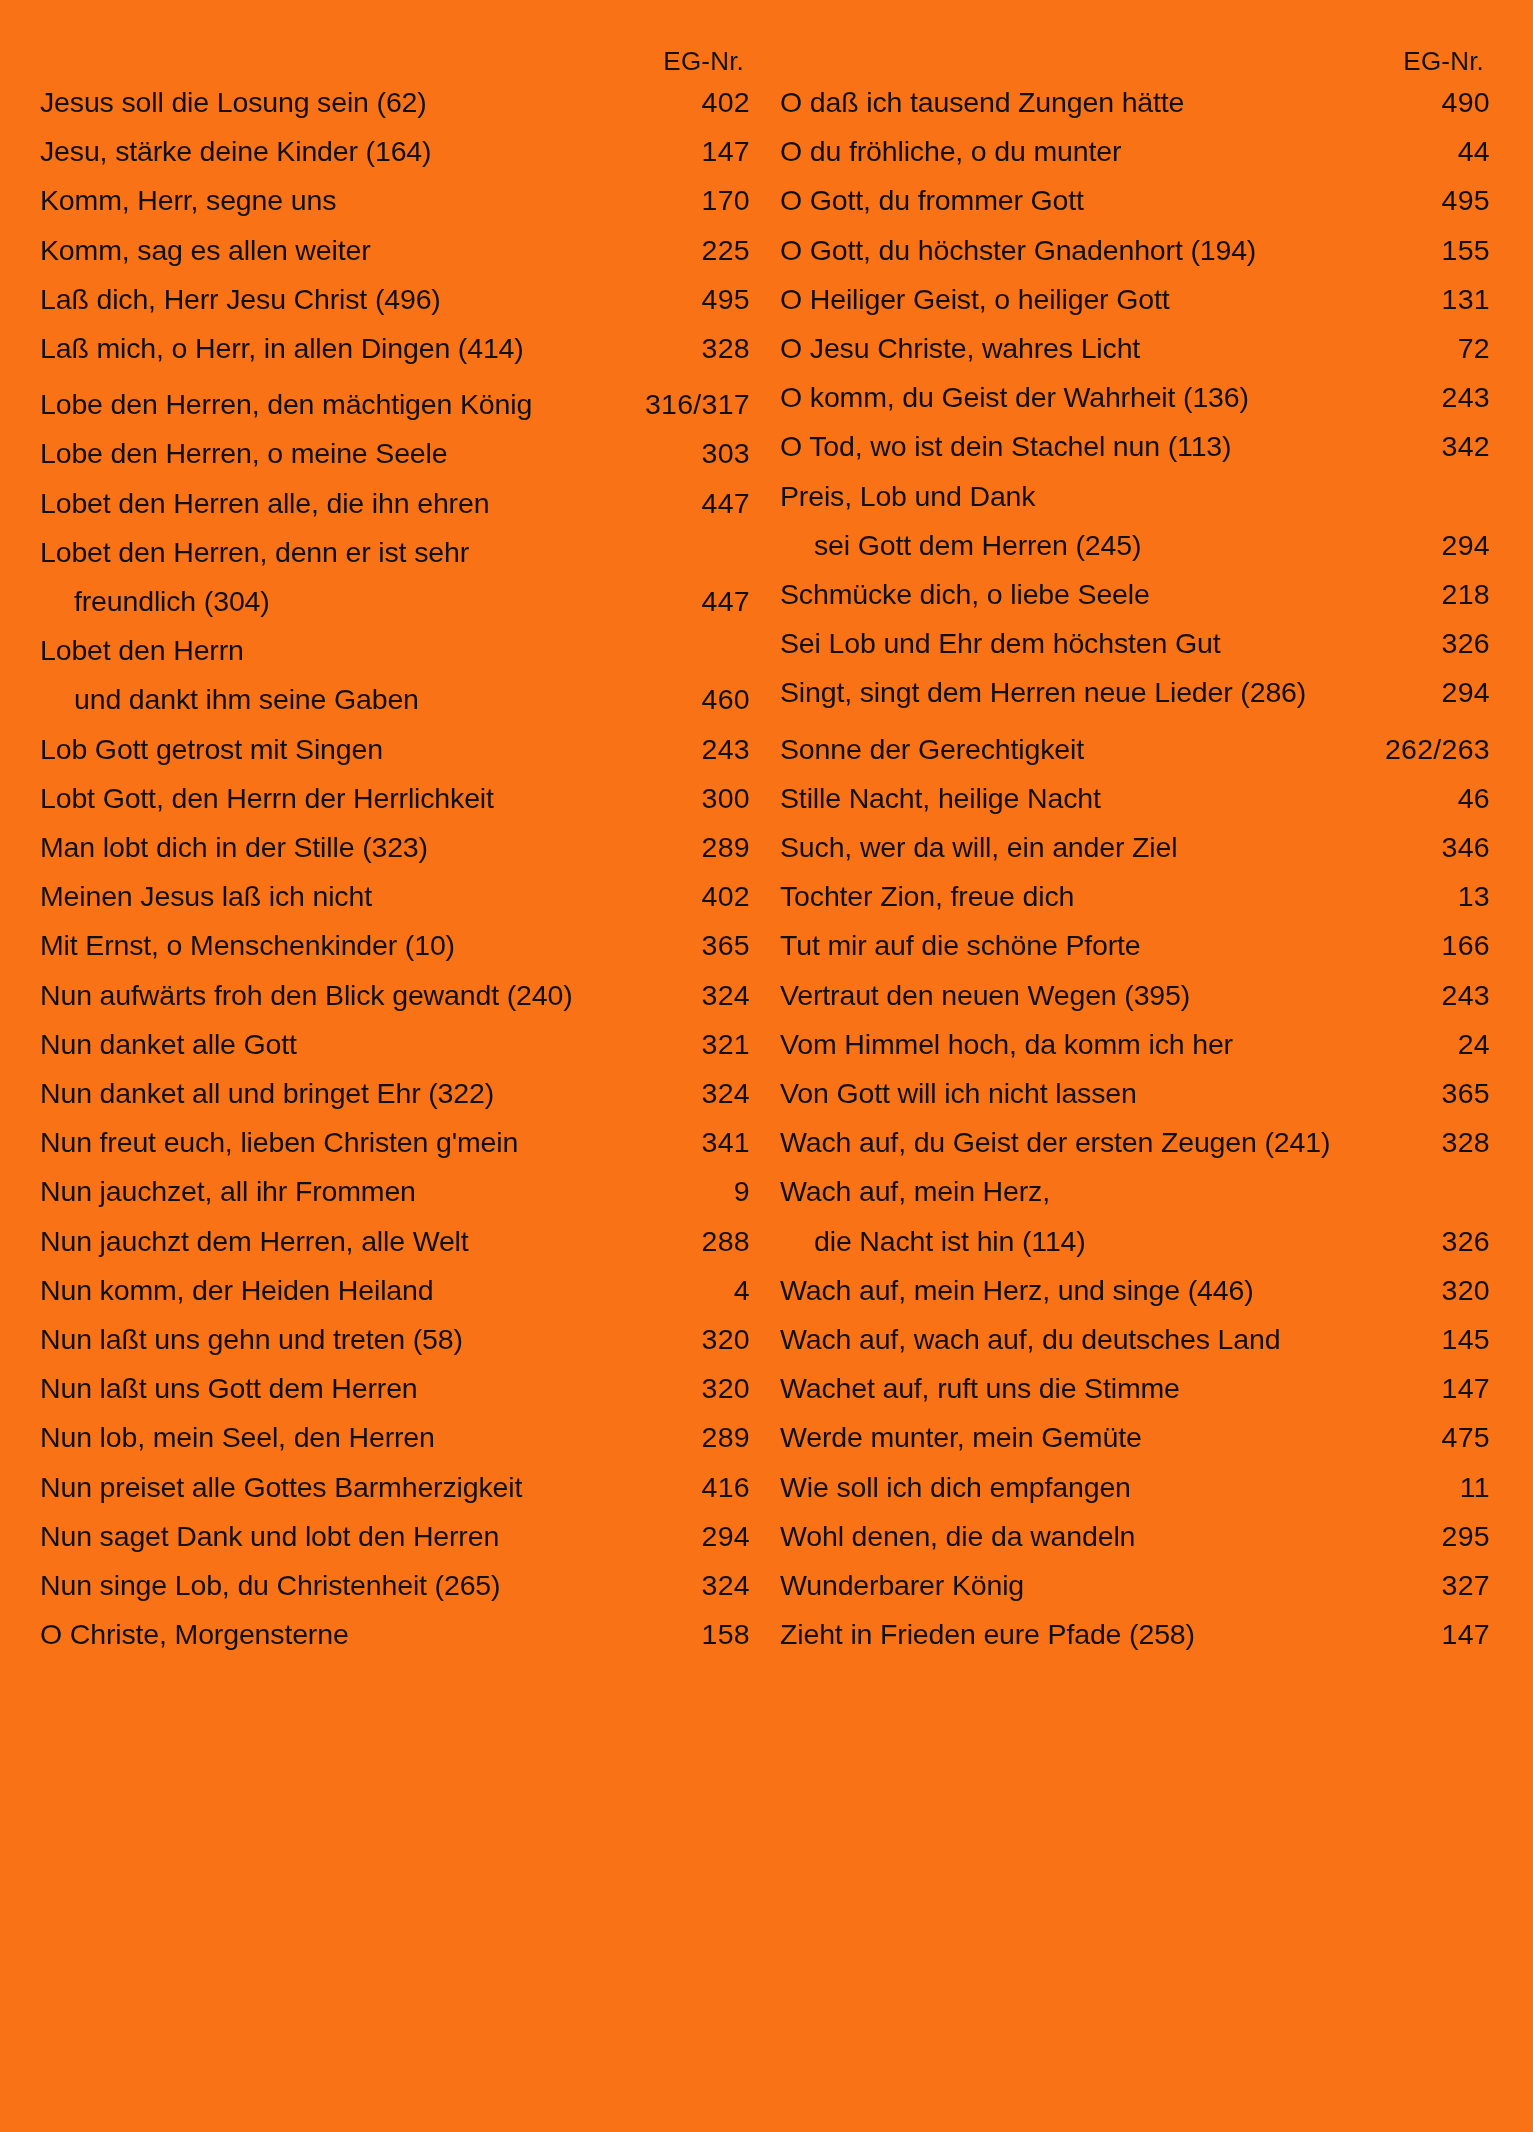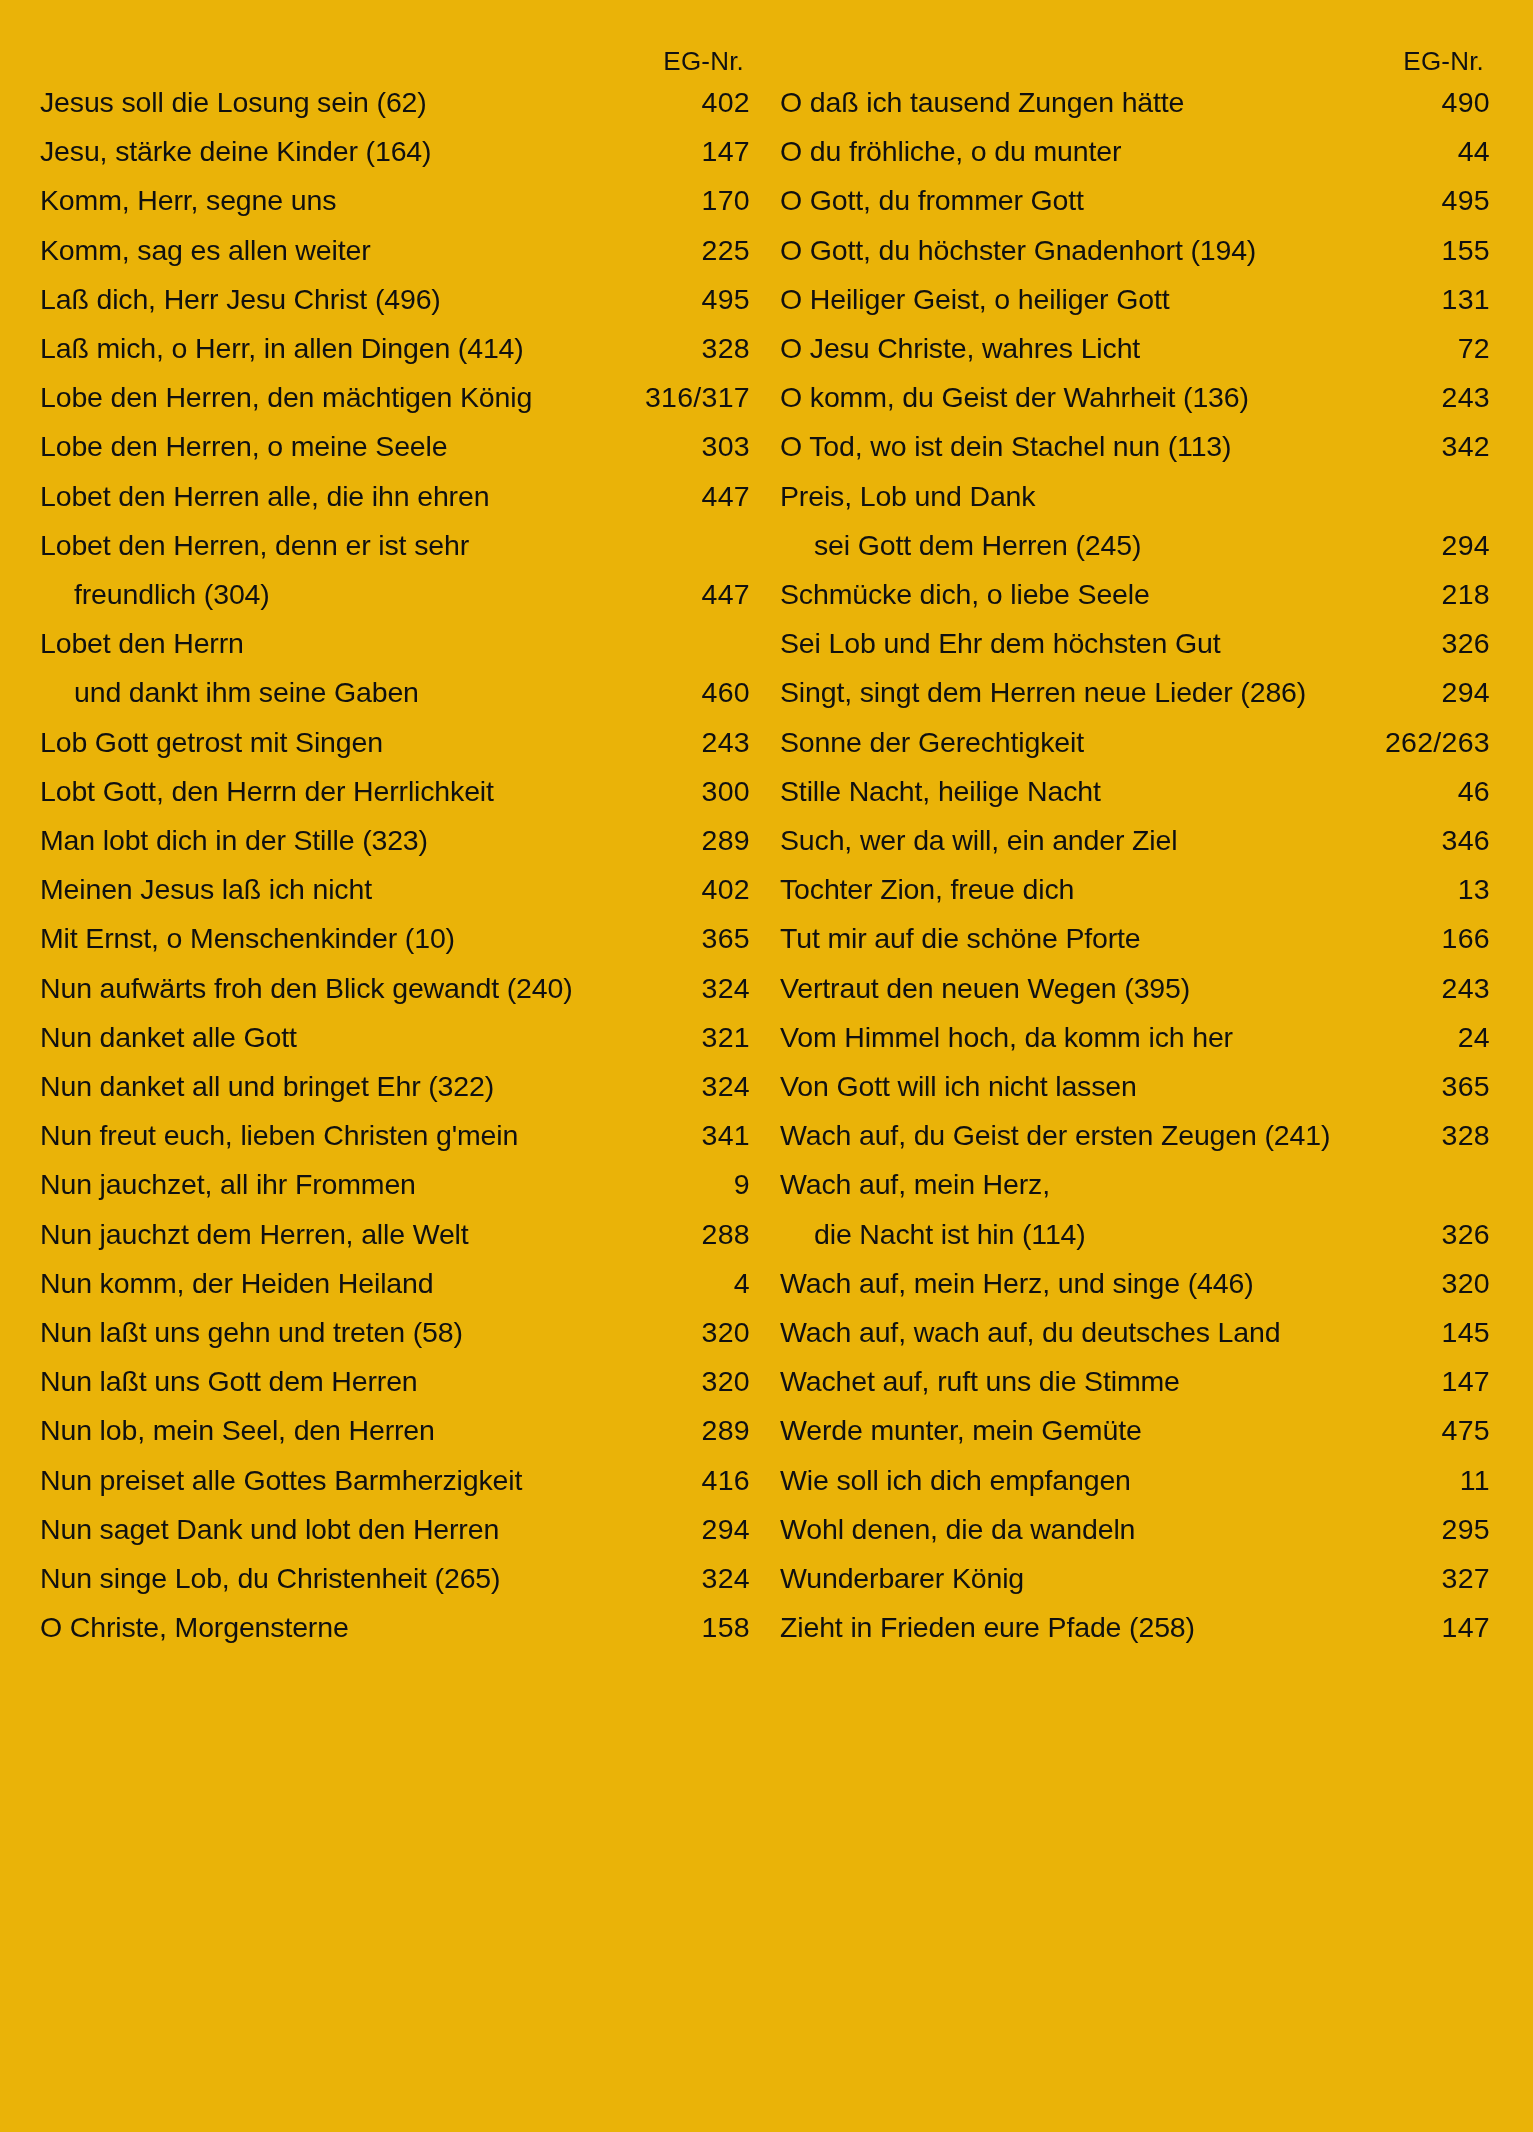--- a/index.html
+++ b/index.html
@@ -15,21 +15,21 @@
     position: relative;
     overflow: hidden;
   }
 
   .page {
     position: absolute;
     left: 0;
     top: 0;
     width: 1533px;
     height: 2132px;
-    background: #eab308;
+    background: #f97316;
   }
 
   .columns {
     position: absolute;
     left: 40px;
     top: 46px;
     width: 1460px;
     display: flex;
     gap: 30px;
   }
@@ -89,21 +89,21 @@
 
   .entry .num {
     flex: 0 0 auto;
     text-align: right;
     min-width: 76px;
     padding-left: 12px;
     letter-spacing: 0.3px;
   }
   .entry.nodots .leader::before { content: ""; }
 
-  .entry.wide .num { min-width: 130px; }
+  .entry.wide .num { min-width: 130px; margin-top: 7px; }
 
   .entry .num.empty { min-width: 0; padding-left: 0; }
 </style>
 </head>
 <body>
 
 <div class="page">
   <div class="columns">
 
     <div class="column">

